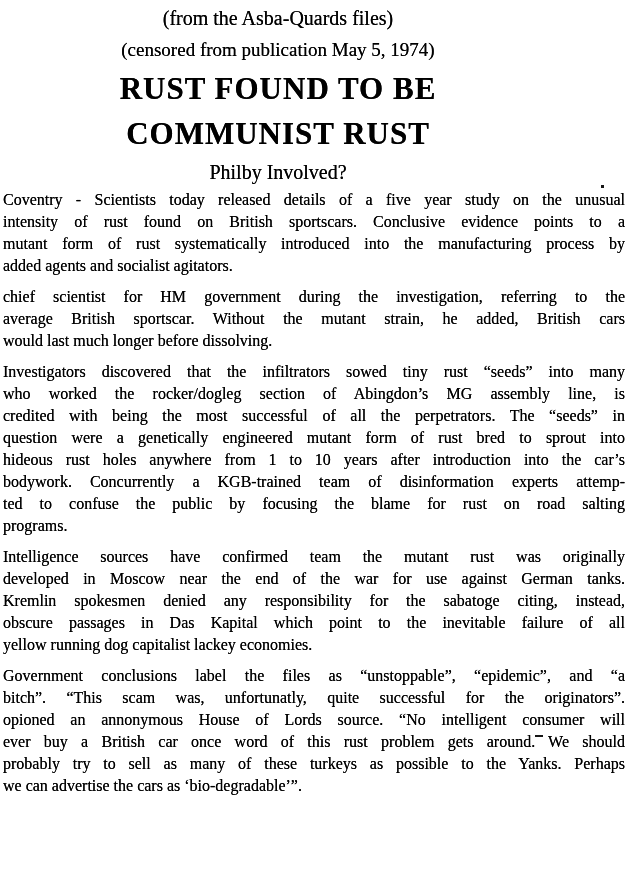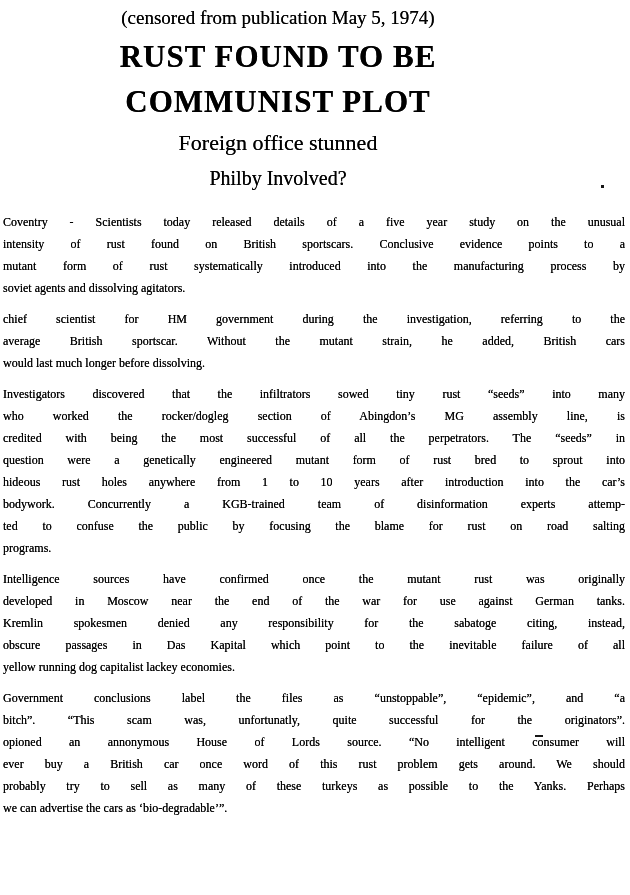--- a/index.html
+++ b/index.html
@@ -26,22 +26,21 @@
   .headline   {
     font-size: 31px;
     font-weight: bold;
     line-height: 45px;
     letter-spacing: 1px;
   }
   .subhead1   { font-size: 22px; line-height: 38px; }
   .subhead2   { font-size: 20px; line-height: 33px; text-align: center; }
   
   .article {
-    margin-top: 16px;
-    font-size: 12px;
+    font-size: 16px;
   }
   .para { margin: 0; }
   .para + .para { margin-top: 9px; }
   .jline {
     display: block;
     line-height: 22px;
     text-align: justify;
     text-align-last: justify;
     white-space: normal;
   }
@@ -53,55 +52,55 @@
   .speck { position: absolute; background: #161616; }
   .speck-dot  { left: 601px; top: 185px; width: 3px; height: 3px; }
   .speck-dash { left: 535px; top: 735px; width: 8px; height: 2px; }
 </style>
 </head>
 <body>
 
 <div class="page">
 
   <div class="masthead">
+    <div class="pre-note">(from the Asba-Quards files)</div>
     <div class="pre-note2">(censored from publication May 5, 1974)</div>
     <div class="headline">RUST FOUND TO BE</div>
-    <div class="headline">COMMUNIST PLOT</div>
-    <div class="subhead1">Foreign office stunned</div>
+    <div class="headline">COMMUNIST RUST</div>
     <div class="subhead2">Philby Involved?</div>
   </div>
 
   <div class="article">
 
     <p class="para">
       <span class="jline">Coventry - Scientists today released details of a five year study on the unusual</span>
       <span class="jline">intensity of rust found on British sportscars. Conclusive evidence points to a</span>
       <span class="jline">mutant form of rust systematically introduced into the manufacturing process by</span>
-      <span class="jline last">soviet agents and dissolving agitators.</span>
+      <span class="jline last">added agents and socialist agitators.</span>
     </p>
 
     <p class="para">
       <span class="jline">chief scientist for HM government during the investigation, referring to the</span>
       <span class="jline">average British sportscar. Without the mutant strain, he added, British cars</span>
       <span class="jline last">would last much longer before dissolving.</span>
     </p>
 
     <p class="para">
       <span class="jline">Investigators discovered that the infiltrators sowed tiny rust “seeds” into many</span>
       <span class="jline">who worked the rocker/dogleg section of Abingdon’s MG assembly line, is</span>
       <span class="jline">credited with being the most successful of all the perpetrators. The “seeds” in</span>
       <span class="jline">question were a genetically engineered mutant form of rust bred to sprout into</span>
       <span class="jline">hideous rust holes anywhere from 1 to 10 years after introduction into the car’s</span>
       <span class="jline">bodywork. Concurrently a KGB-trained team of disinformation experts attemp-</span>
       <span class="jline">ted to confuse the public by focusing the blame for rust on road salting</span>
       <span class="jline last">programs.</span>
     </p>
 
     <p class="para">
-      <span class="jline">Intelligence sources have confirmed once the mutant rust was originally</span>
+      <span class="jline">Intelligence sources have confirmed team the mutant rust was originally</span>
       <span class="jline">developed in Moscow near the end of the war for use against German tanks.</span>
       <span class="jline">Kremlin spokesmen denied any responsibility for the sabatoge citing, instead,</span>
       <span class="jline">obscure passages in Das Kapital which point to the inevitable failure of all</span>
       <span class="jline last">yellow running dog capitalist lackey economies.</span>
     </p>
 
     <p class="para">
       <span class="jline">Government conclusions label the files as “unstoppable”, “epidemic”, and “a</span>
       <span class="jline">bitch”. “This scam was, unfortunatly, quite successful for the originators”.</span>
       <span class="jline">opioned an annonymous House of Lords source. “No intelligent consumer will</span>

